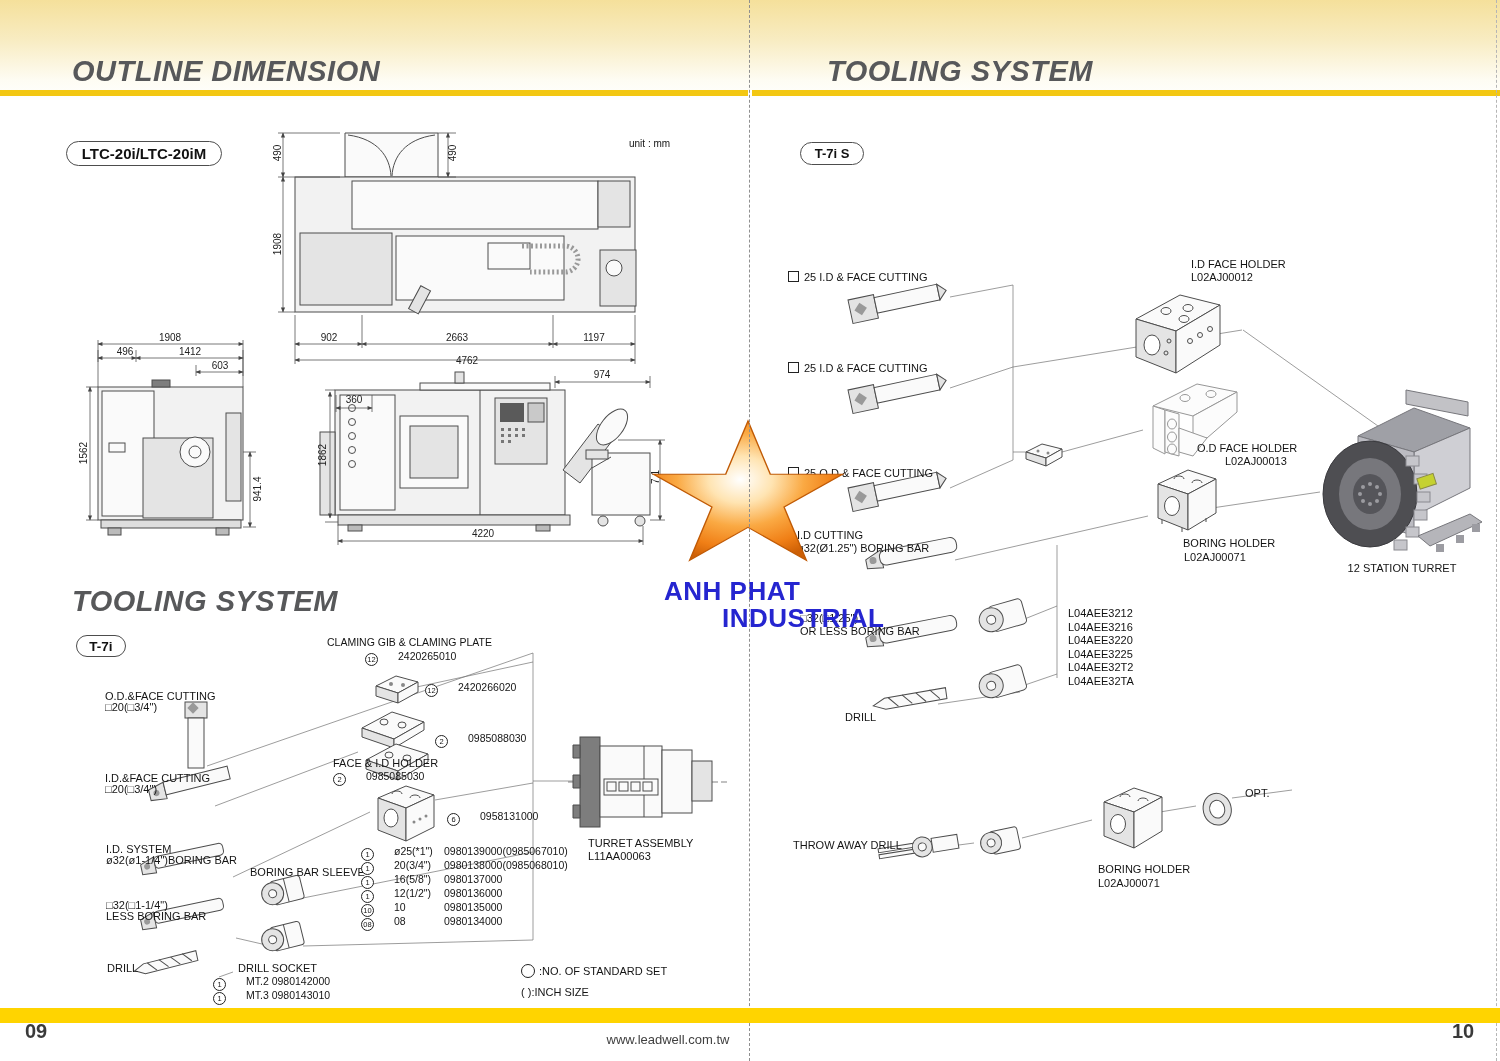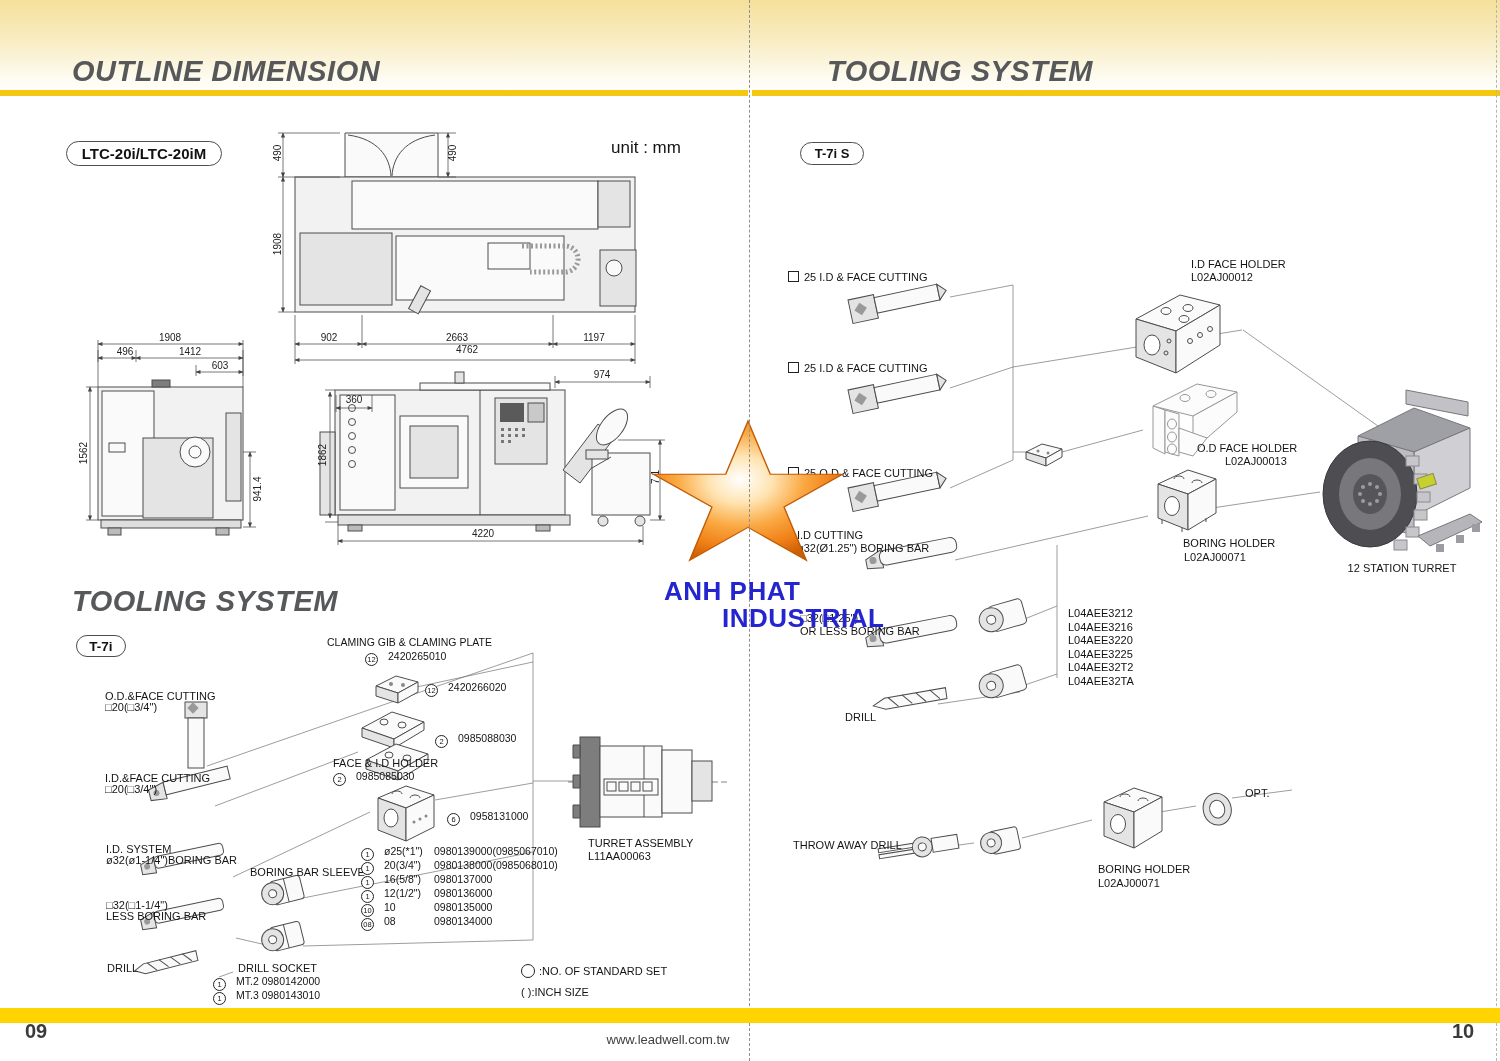--- a/index.html
+++ b/index.html
@@ -10,21 +10,21 @@
   .hrule{position:absolute;top:90px;height:6px;background:#f3c712}
   .htitle{position:absolute;font-size:29px;font-weight:bold;font-style:italic;color:#57585a;letter-spacing:.5px;white-space:nowrap}
   .badge{position:absolute;border:1.6px solid #4d4d4d;border-radius:14px;background:#fff;
         font-weight:bold;color:#111;display:flex;align-items:center;justify-content:center;white-space:nowrap}
   .lbl{position:absolute;font-size:11px;line-height:1.2;color:#141414;white-space:nowrap}
   .sm{font-size:10.5px}
   .dimh,.dimv{position:absolute;font-size:10px;color:#222;white-space:nowrap;transform:translate(-50%,-50%)}
   .dimv{transform:translate(-50%,-50%) rotate(-90deg)}
   .ctr{transform:translateX(-50%)}
   .circ{display:inline-block;box-sizing:border-box;width:13px;height:13px;border:1px solid #222;border-radius:50%;
-        font-size:7.5px;line-height:11px;text-align:center;vertical-align:-2px;margin-right:10px;background:#fff}
+        font-size:7.5px;line-height:11px;text-align:center;vertical-align:-2px;margin-right:20px;background:#fff}
   .bigcirc{width:14px;height:14px;margin-right:4px;vertical-align:-3px}
   .sq{display:inline-block;width:9px;height:9px;border:1.3px solid #222;margin-right:5px;vertical-align:-1px}
   .w50{display:inline-block;width:50px}
   .divider{position:absolute;top:0;bottom:0;width:0;border-left:1.5px dashed #8f8f8f}
   .footbar{position:absolute;left:0;top:1008px;width:1500px;height:15px;background:#ffd400}
   .pageno{position:absolute;top:1020px;font-size:20px;font-weight:bold;color:#3a3a3a}
   .site{position:absolute;top:1032px;font-size:13px;color:#404040;transform:translateX(-50%)}
   .wmtxt{position:absolute;font-weight:bold;color:#2525d0;white-space:nowrap;letter-spacing:.5px}
   svg{position:absolute;left:0;top:0}
   svg .o{fill:#f2f2f2;stroke:#4d4d4d;stroke-width:1}
@@ -402,29 +402,29 @@
       </g>
       <g transform="translate(1200,798) rotate(-14)">
           <ellipse class="o3" cx="14" cy="15" rx="14" ry="16"></ellipse>
           <ellipse cx="14" cy="15" rx="7.5" ry="9" fill="#fff" stroke="#4d4d4d"></ellipse>
         </g>
     </g>
   </svg>
 
   <div class="htitle" style="left:72px;top:55px">OUTLINE DIMENSION</div>
   <div class="badge" style="left:66px;top:141px;width:154px;height:23px;font-size:15px">LTC-20i/LTC-20iM</div>
-  <div class="lbl" style="left:611px;top:138px;font-size:17px">unit : mm</div>
+  <div class="lbl" style="left:629px;top:138px;font-size:10px">unit : mm</div>
 
   <div class="dimv" style="left:277px;top:153px">490</div>
   <div class="dimv" style="left:452px;top:153px">490</div>
   <div class="dimv" style="left:277px;top:244px">1908</div>
   <div class="dimh" style="left:329px;top:337px">902</div>
   <div class="dimh" style="left:457px;top:337px">2663</div>
   <div class="dimh" style="left:594px;top:337px">1197</div>
-  <div class="dimh" style="left:467px;top:349px">4762</div>
+  <div class="dimh" style="left:467px;top:360px">4762</div>
 
   <div class="dimh" style="left:170px;top:337px">1908</div>
   <div class="dimh" style="left:125px;top:351px">496</div>
   <div class="dimh" style="left:190px;top:351px">1412</div>
   <div class="dimh" style="left:220px;top:365px">603</div>
   <div class="dimv" style="left:83px;top:453px">1562</div>
   <div class="dimv" style="left:257px;top:489px">941.4</div>
 
   <div class="dimh" style="left:354px;top:399px">360</div>
   <div class="dimv" style="left:322px;top:455px">1862</div>

